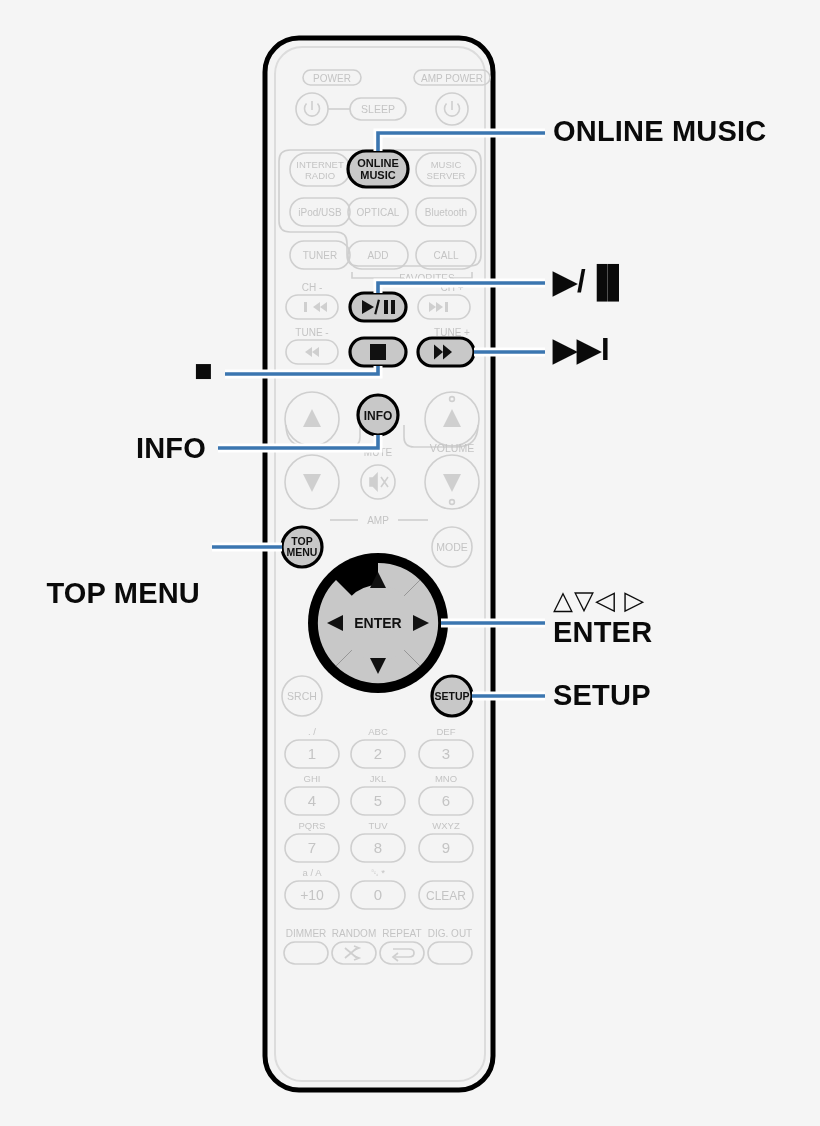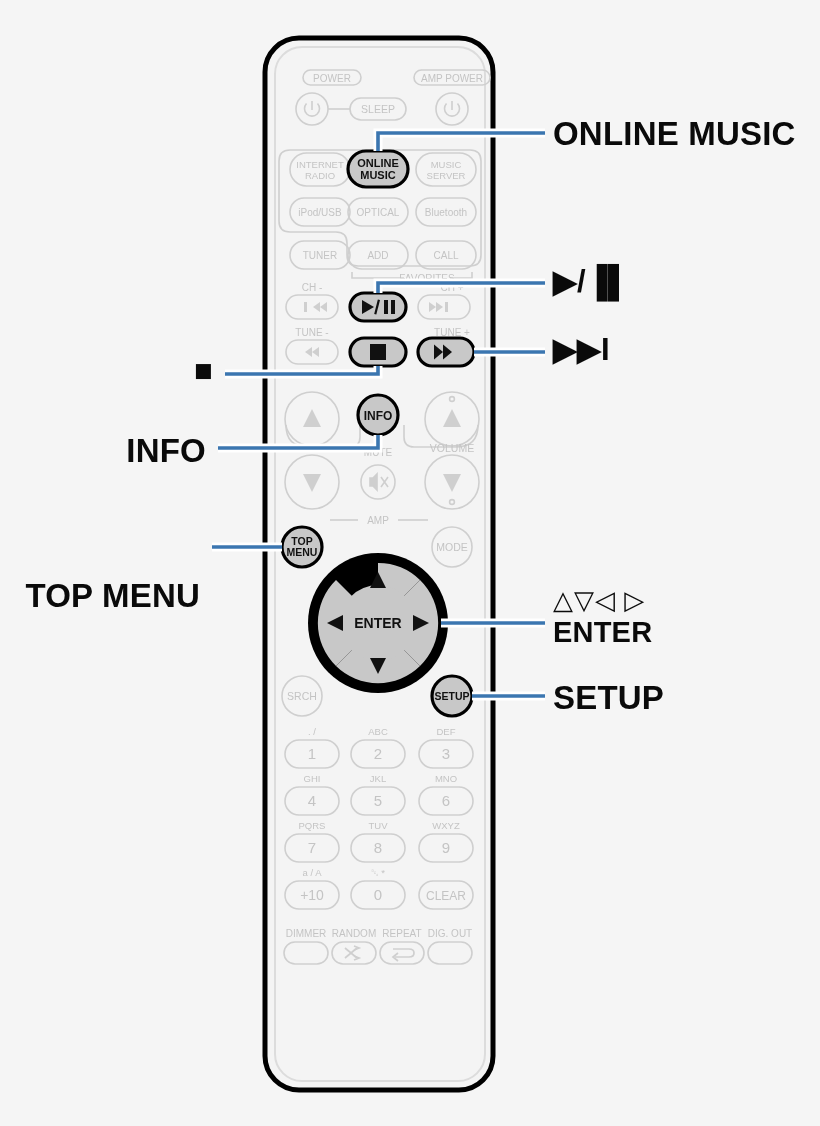--- a/index.html
+++ b/index.html
@@ -14,21 +14,21 @@
 
   
   .callout{
     position:absolute;
     font-family:"Liberation Sans", sans-serif;
     font-weight:bold;
     color:#0a0a0a;
     white-space:nowrap;
     letter-spacing:0.2px;
   }
-  .callout.big{font-size:33px;}
+  .callout.big{font-size:29px;}
   .callout.sym{font-size:31px;line-height:1;}
   .callout.two{font-size:29px;line-height:1.02;}
   .callout.glyphline{font-size:26px;letter-spacing:1px;font-weight:normal;}
   .r-align{transform:translateX(-100%);}
 </style>
 </head>
 <body>
 
 <div id="stage">
 

